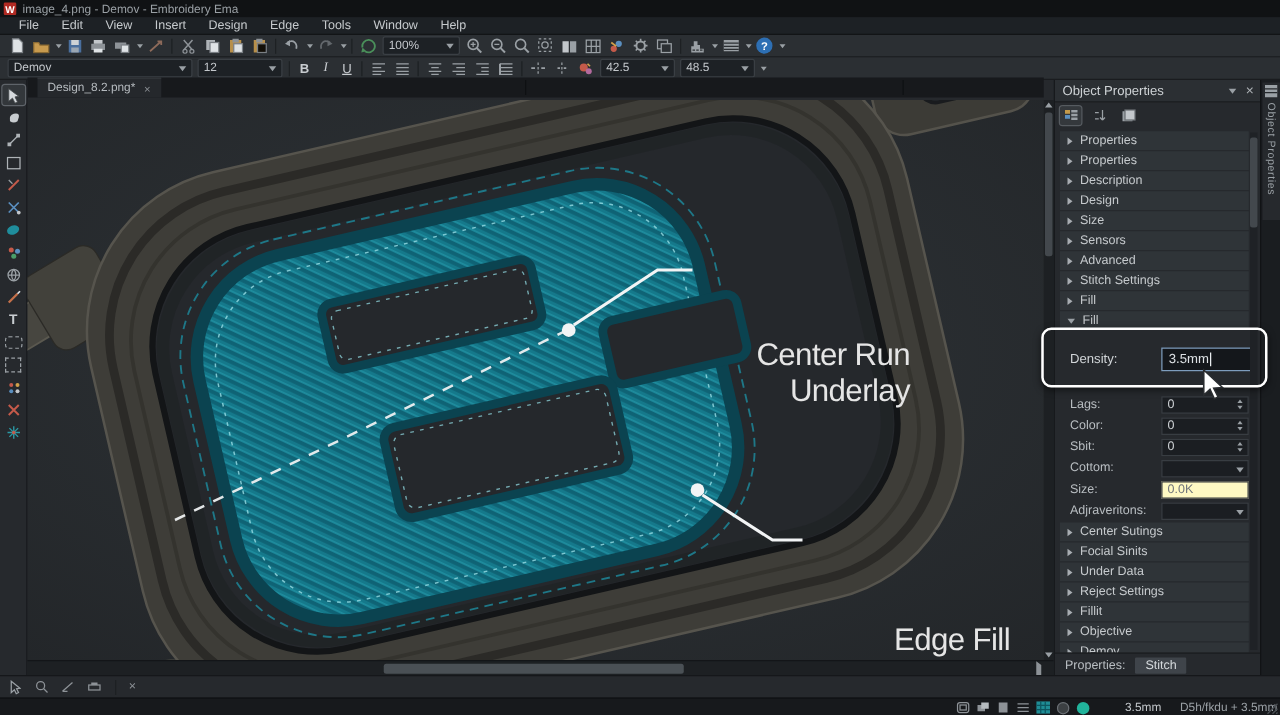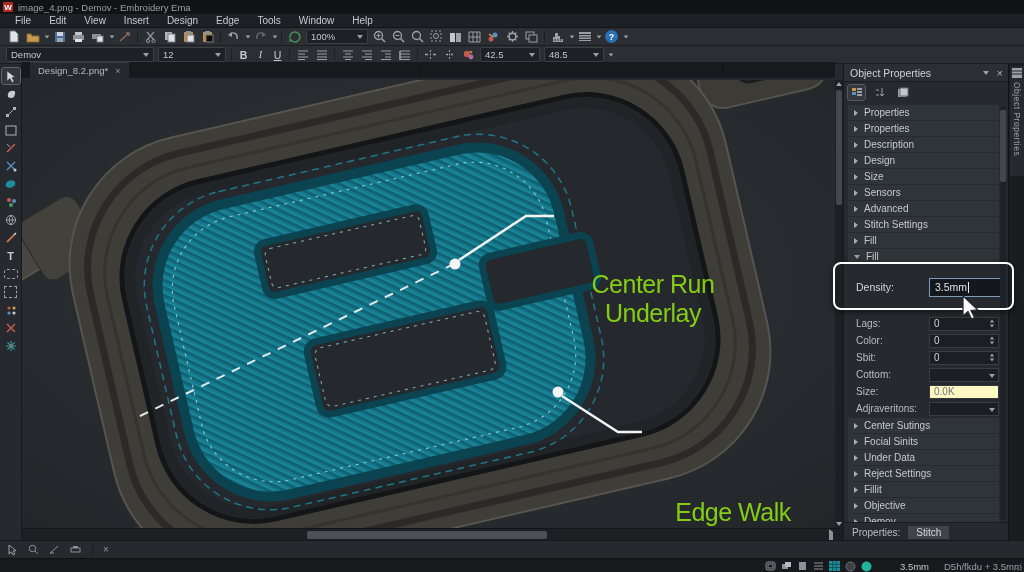--- a/index.html
+++ b/index.html
@@ -32,21 +32,21 @@
   .tab{height:15px;background:#25282c;display:flex;align-items:center;padding:0 8px;margin-left:8px;font-size:9.5px;color:#b6bbbf;gap:7px;border-top:1px solid #34383c;}
   .tab .x{color:#8d9297;font-size:9px;}
   .tabsep{position:absolute;top:2px;width:1px;height:12px;background:#0e1012;}
   
   #palette{left:0;top:64px;width:22px;height:476px;background:#26292d;border-right:1px solid #17191c;display:flex;flex-direction:column;align-items:center;padding-top:4px;box-sizing:border-box;gap:2px;}
   .ptool{width:18px;height:16px;display:flex;align-items:center;justify-content:center;border-radius:2px;flex:0 0 auto;}
   .ptool.active{background:#33373b;outline:1px solid #5f646a;}
   .ttool{font-size:11px;font-weight:bold;color:#c8ccd0;}
   
   #canvas{left:22px;top:80px;width:813px;height:448px;}
-  .annot{position:absolute;width:150px;text-align:center;color:#84cc16;font-size:25px;line-height:29px;font-weight:500;letter-spacing:-0.5px;}
+  .annot{position:absolute;width:150px;text-align:right;color:#e5e5e5;font-size:25px;line-height:29px;font-weight:500;letter-spacing:-0.5px;}
   
   #vscroll{left:835px;top:80px;width:8px;height:448px;background:#1d2023;}
   #vthumb{position:absolute;left:1px;top:10px;width:6px;height:115px;background:#43484d;border-radius:2px;}
   .scr-arr{position:absolute;left:1px;width:6px;display:flex;justify-content:center;}
   #hscroll{left:22px;top:528px;width:821px;height:12px;background:#1d2023;border-top:1px solid #131518;}
   #hthumb{position:absolute;left:285px;top:2px;width:240px;height:8px;background:#4a5055;border-radius:2px;}
   #hscroll .r-arr{position:absolute;right:10px;top:3px;}
   
   #rpanel{left:843px;top:64px;width:165px;height:476px;background:#26292d;border-left:1px solid #17191c;font-size:10px;color:#c3c7cb;}
   #rp-head{position:absolute;left:0;top:0;width:165px;height:18px;display:flex;align-items:center;padding:0 6px;box-sizing:border-box;gap:6px;background:#2b2f33;border-bottom:1px solid #1a1c1f;}
@@ -517,21 +517,21 @@
       <polyline points="540,316 596,352 620,352"></polyline>
     </g>
     <circle cx="433" cy="184" r="5.5" fill="#f2f4f5"></circle>
     <circle cx="536" cy="312" r="5.5" fill="#f2f4f5"></circle>
   </svg>
   <div class="annot" style="left:556px;top:190px;">
     <div>Center Run</div>
     <div>Underlay</div>
   </div>
   <div class="annot" style="left:636px;top:418px;">
-    <div>Edge Walk</div>
+    <div>Edge Fill</div>
     <div>Underlay</div>
   </div>
 </div>
 
 <div id="vscroll" class="abs">
   <span class="scr-arr" style="top:2px">
       <i class="tri-u"></i>
     </span>
   <div id="vthumb"></div>
   <span class="scr-arr" style="bottom:2px">

